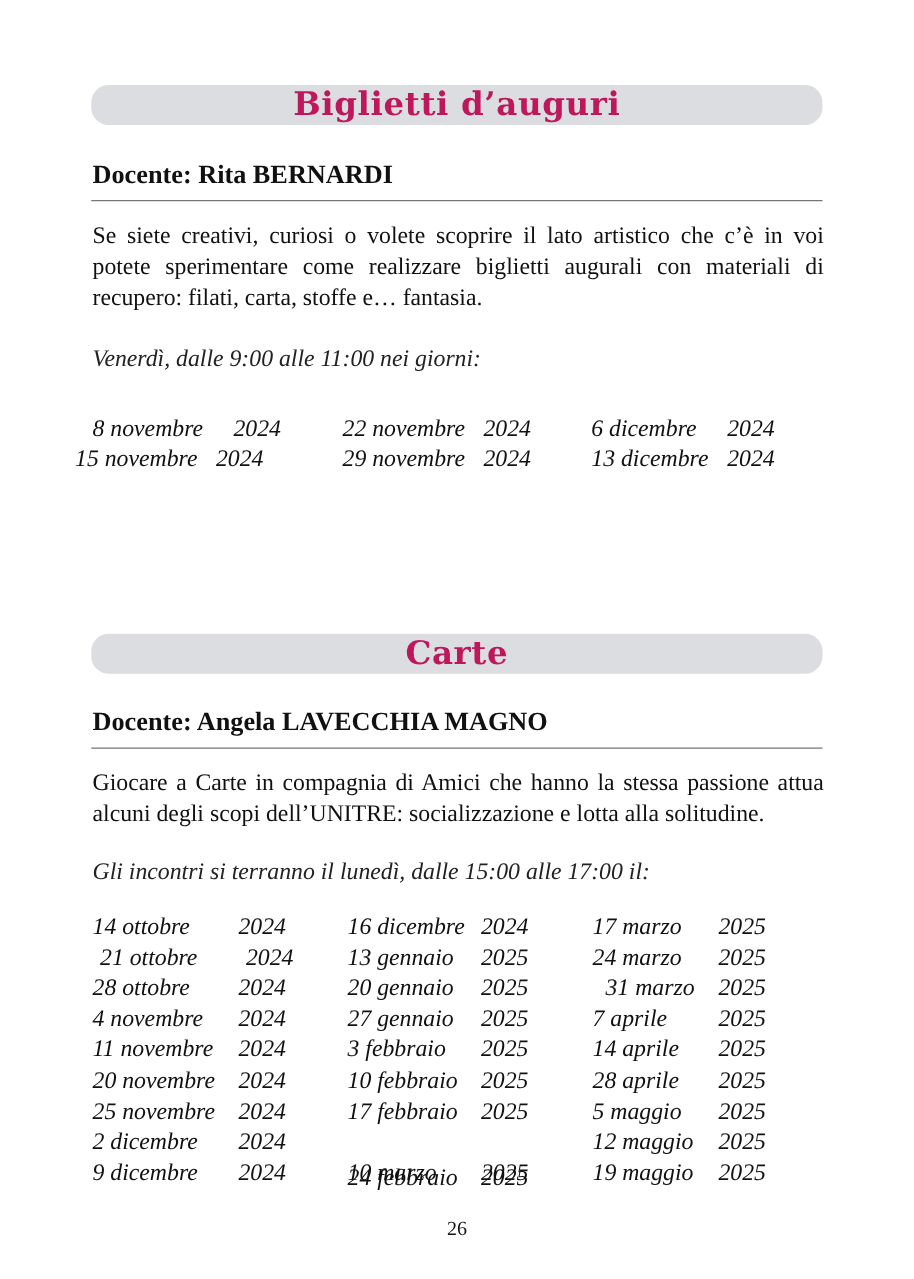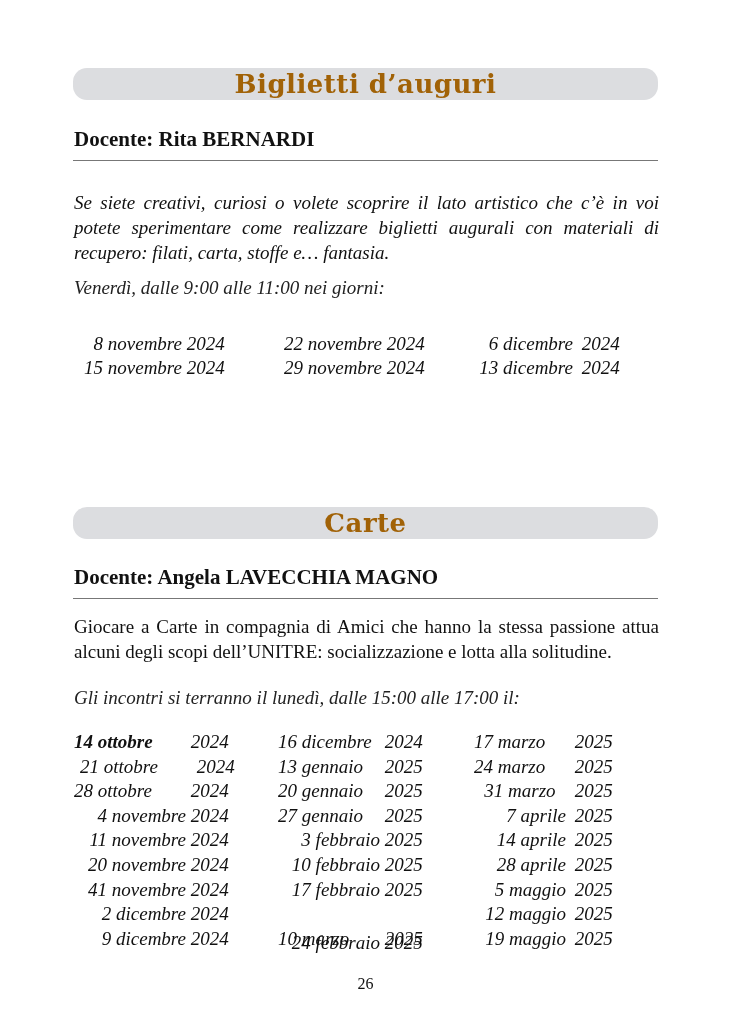--- a/index.html
+++ b/index.html
@@ -7,21 +7,21 @@
       width: 731px; height: 1023px; position: relative; overflow: hidden;
       font-family: "Liberation Serif", "DejaVu Serif", serif; color: #111;
     }
     .banner {
       position: absolute; left: 73px; width: 585px; height: 32px;
       background: #dcdde0; border-radius: 14px;
       display: flex; align-items: center; justify-content: center;
     }
     .banner-title {
       font-family: "DejaVu Serif", "Liberation Serif", serif;
-      font-weight: bold; font-size: 26px; letter-spacing: 0.5px; color: #a16207;
+      font-weight: bold; font-size: 26px; letter-spacing: 0.5px; color: #be185d;
       line-height: 1;
     }
     .docente {
       position: absolute; left: 74px;
       font-weight: bold; font-size: 21px; color: #111;
     }
     .rule {
       position: absolute; left: 73px; width: 585px; height: 0;
       border-top: 1.5px solid #777;
     }
@@ -30,62 +30,62 @@
       font-size: 19px; line-height: 25px; text-align: justify; color: #111;
     }
     .schedule-note {
       position: absolute; left: 74px;
       font-style: italic; font-size: 19px; color: #222;
     }
     .date {
       position: absolute; font-style: italic; font-size: 19px; color: #111;
       white-space: pre; line-height: 24px;
     }
-    .date .day-month { display: inline-block; text-align: right; }
+    .date .day-month { display: inline-block; text-align: left; }
     .page-number {
       position: absolute; left: 0; width: 731px; top: 975px;
       text-align: center; font-size: 16px; color: #111;
     }
   </style>
 </head>
 <body>
 
 <div class="banner" style="top:68px;">
   <span class="banner-title">Biglietti d’auguri</span>
 </div>
 <div class="docente" style="top:127px;">Docente: Rita BERNARDI</div>
 <div class="rule" style="top:160px;"></div>
-<div class="para" style="top:190px;font-style:italic;">Se siete creativi, curiosi o volete scoprire il lato artistico che c’è in voi potete sperimentare come realizzare biglietti augurali con materiali di recupero: filati, carta, stoffe e… fantasia.</div>
+<div class="para" style="top:176px;">Se siete creativi, curiosi o volete scoprire il lato artistico che c’è in voi potete sperimentare come realizzare biglietti augurali con materiali di recupero: filati, carta, stoffe e… fantasia.</div>
 <div class="schedule-note" style="top:277px;">Venerdì, dalle 9:00 alle 11:00 nei giorni:</div>
 
 <div id="dates-0">
     <div class="date" style="left: 74px; top: 332px;"><span class="day-month" style="width: 108px;">8 novembre</span><span style="display: inline-block; margin-left: 0px;"> 2024</span></div>
-    <div class="date" style="left: 74px; top: 356px;"><span class="day-month" style="width: 108px;">15 novembre</span><span style="display: inline-block; margin-left: 0px;"> 2024</span></div>
+    <div class="date" style="left: 60px; top: 356px;"><span class="day-month" style="width: 108px;">15 novembre</span><span style="display: inline-block; margin-left: 0px;"> 2024</span></div>
     <div class="date" style="left: 274px; top: 332px;"><span class="day-month" style="width: 108px;">22 novembre</span><span style="display: inline-block; margin-left: 0px;"> 2024</span></div>
     <div class="date" style="left: 274px; top: 356px;"><span class="day-month" style="width: 108px;">29 novembre</span><span style="display: inline-block; margin-left: 0px;"> 2024</span></div>
     <div class="date" style="left: 473px; top: 332px;"><span class="day-month" style="width: 100px;">6 dicembre</span><span style="display: inline-block; margin-left: 4px;"> 2024</span></div>
     <div class="date" style="left: 473px; top: 356px;"><span class="day-month" style="width: 100px;">13 dicembre</span><span style="display: inline-block; margin-left: 4px;"> 2024</span></div>
   </div>
 
 <div class="banner" style="top:507px;">
   <span class="banner-title">Carte</span>
 </div>
 <div class="docente" style="top:565px;">Docente: Angela LAVECCHIA MAGNO</div>
 <div class="rule" style="top:598px;"></div>
 <div class="para" style="top:614px;">Giocare a Carte in compagnia di Amici che hanno la stessa passione attua alcuni degli scopi dell’UNITRE: socializzazione e lotta alla solitudine.</div>
 <div class="schedule-note" style="top:687px;">Gli incontri si terranno il lunedì, dalle 15:00 alle 17:00 il:</div>
 
 <div id="dates-1">
-    <div class="date" style="left: 74px; top: 730px;"><span class="day-month" style="width: 112px; text-align: left; font-weight: bold;">14 ottobre</span><span style="display: inline-block; margin-left: 0px;"> 2024</span></div>
+    <div class="date" style="left: 74px; top: 730px;"><span class="day-month" style="width: 112px; text-align: left;">14 ottobre</span><span style="display: inline-block; margin-left: 0px;"> 2024</span></div>
     <div class="date" style="left: 80px; top: 754.6px;"><span class="day-month" style="width: 112px; text-align: left;">21 ottobre</span><span style="display: inline-block; margin-left: 0px;"> 2024</span></div>
     <div class="date" style="left: 74px; top: 779.2px;"><span class="day-month" style="width: 112px; text-align: left;">28 ottobre</span><span style="display: inline-block; margin-left: 0px;"> 2024</span></div>
     <div class="date" style="left: 74px; top: 803.8px; font-style: italic;"><span class="day-month" style="width: 112px;">4 novembre</span><span style="display: inline-block; margin-left: 0px;"> 2024</span></div>
     <div class="date" style="left: 74px; top: 828.4px;"><span class="day-month" style="width: 112px;">11 novembre</span><span style="display: inline-block; margin-left: 0px;"> 2024</span></div>
     <div class="date" style="left: 74px; top: 853px;"><span class="day-month" style="width: 112px;">20 novembre</span><span style="display: inline-block; margin-left: 0px;"> 2024</span></div>
-    <div class="date" style="left: 74px; top: 877.6px;"><span class="day-month" style="width: 112px;">41 novembre</span><span style="display: inline-block; margin-left: 0px;"> 2024</span></div>
+    <div class="date" style="left: 74px; top: 877.6px;"><span class="day-month" style="width: 112px;">25 novembre</span><span style="display: inline-block; margin-left: 0px;"> 2024</span></div>
     <div class="date" style="left: 74px; top: 902.2px;"><span class="day-month" style="width: 112px;">2 dicembre</span><span style="display: inline-block; margin-left: 0px;"> 2024</span></div>
     <div class="date" style="left: 74px; top: 926.8px;"><span class="day-month" style="width: 112px;">9 dicembre</span><span style="display: inline-block; margin-left: 0px;"> 2024</span></div>
     <div class="date" style="left: 278px; top: 730px;"><span class="day-month" style="width: 102px; text-align: left;">16 dicembre</span><span style="display: inline-block; margin-left: 0px;"> 2024</span></div>
     <div class="date" style="left: 278px; top: 754.6px;"><span class="day-month" style="width: 102px; text-align: left;">13 gennaio</span><span style="display: inline-block; margin-left: 0px;"> 2025</span></div>
     <div class="date" style="left: 278px; top: 779.2px;"><span class="day-month" style="width: 102px; text-align: left;">20 gennaio</span><span style="display: inline-block; margin-left: 0px;"> 2025</span></div>
     <div class="date" style="left: 278px; top: 803.8px;"><span class="day-month" style="width: 102px; text-align: left;">27 gennaio</span><span style="display: inline-block; margin-left: 0px;"> 2025</span></div>
     <div class="date" style="left: 278px; top: 828.4px;"><span class="day-month" style="width: 102px;">3 febbraio</span><span style="display: inline-block; margin-left: 0px;"> 2025</span></div>
     <div class="date" style="left: 278px; top: 853px;"><span class="day-month" style="width: 102px;">10 febbraio</span><span style="display: inline-block; margin-left: 0px;"> 2025</span></div>
     <div class="date" style="left: 278px; top: 877.6px;"><span class="day-month" style="width: 102px;">17 febbraio</span><span style="display: inline-block; margin-left: 0px;"> 2025</span></div>
     <div class="date" style="left: 278px; top: 931px;"><span class="day-month" style="width: 102px;">24 febbraio</span><span style="display: inline-block; margin-left: 0px;"> 2025</span></div>

